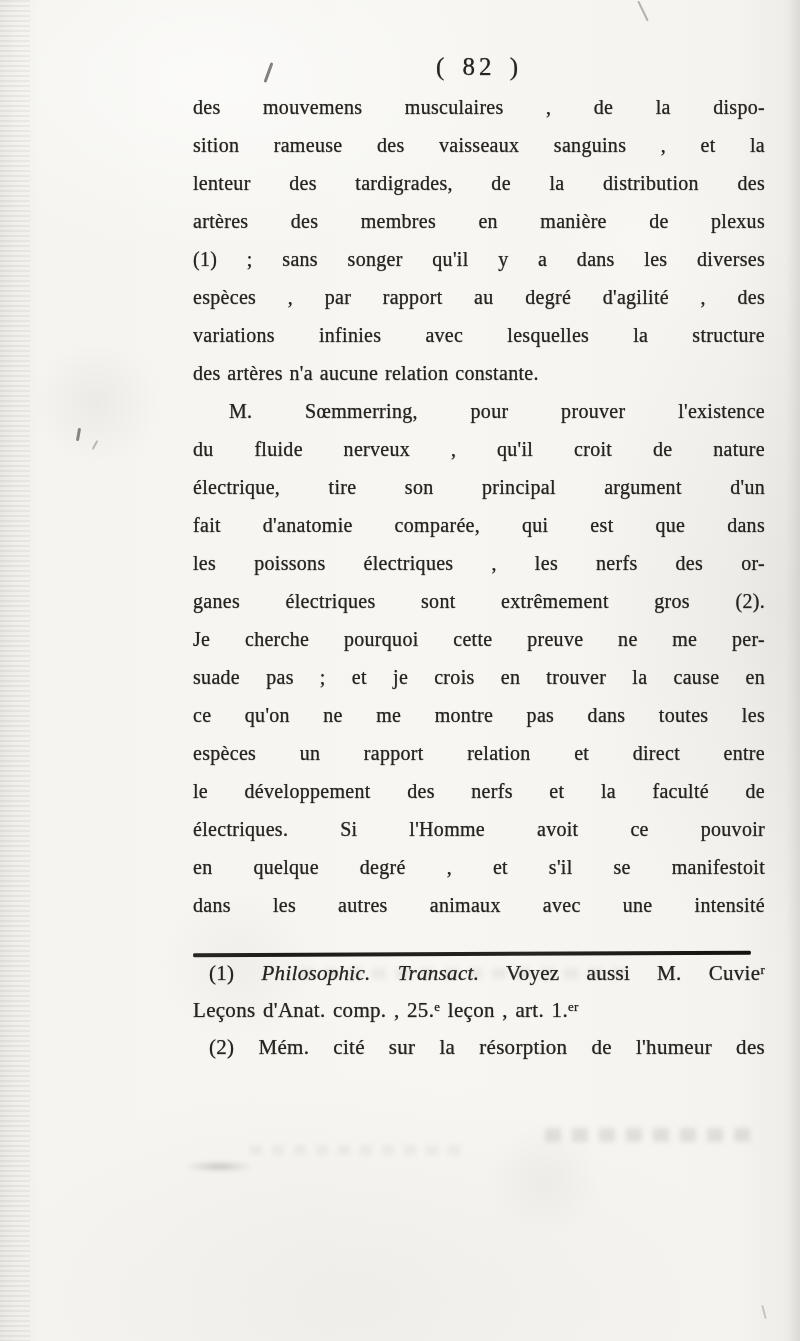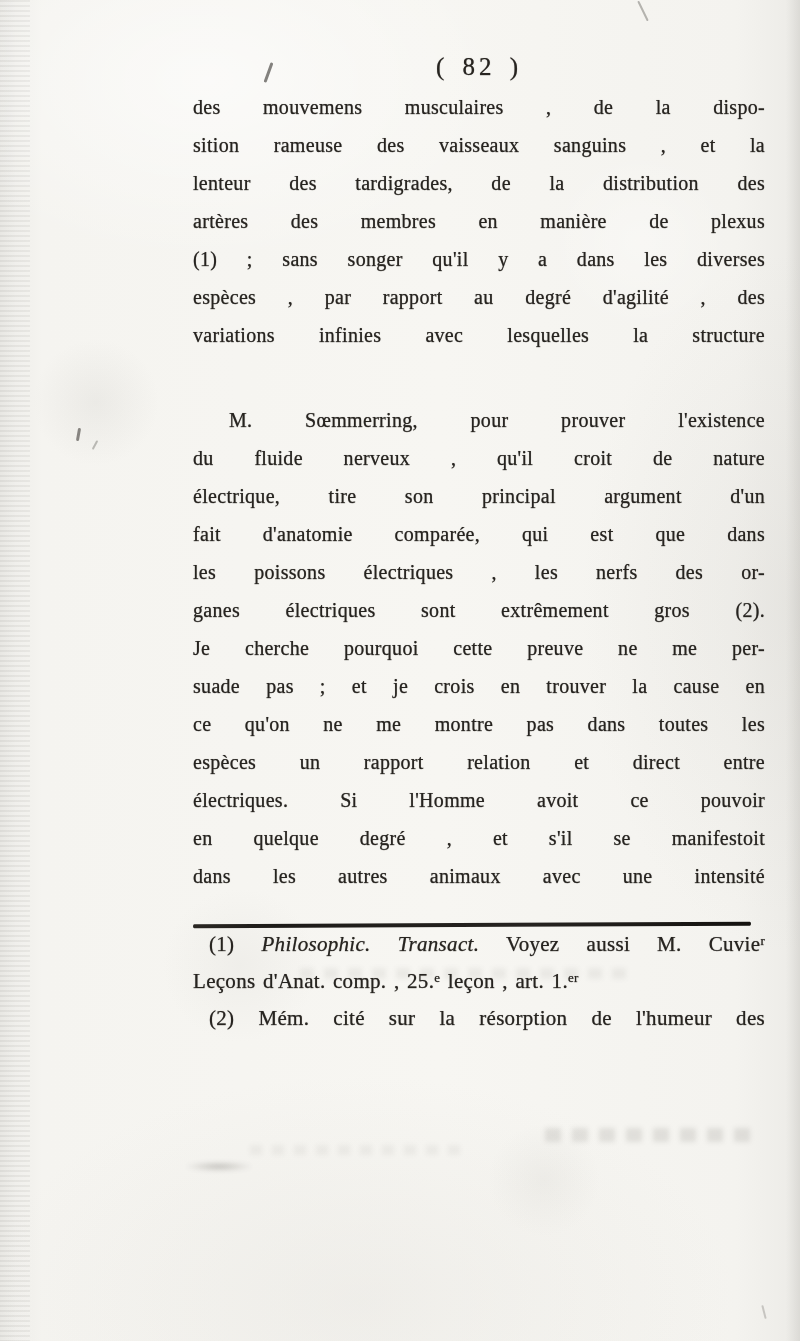--- a/index.html
+++ b/index.html
@@ -83,21 +83,21 @@
     margin-bottom: 4px;
     word-spacing: 4px;
   }
   .bline {
     font-size: 20px; line-height: 38px;
     letter-spacing: 0.3px; word-spacing: 1.5px;
     text-align: justify; text-align-last: justify;
     white-space: normal;
   }
   .bline.para-end { text-align-last: left; }
-  .bline.indent { text-indent: 36px; margin-top: 47px; }
+  .bline.indent { text-indent: 36px; }
 
   .separator {
     margin-top: 28px;
     width: 558px; height: 4px;
     background: linear-gradient(90deg, #2a2723 0%, #1d1b18 15%, #262320 60%, #14120f 100%);
     border-radius: 2px / 3px;
     transform: rotate(-0.25deg);
   }
 
   .footnotes { }
@@ -136,31 +136,33 @@
 
   <div class="page-number">( 82 )</div>
 
   <div class="bline">des mouvemens musculaires , de la dispo-</div>
   <div class="bline">sition rameuse des vaisseaux sanguins , et la</div>
   <div class="bline">lenteur des tardigrades, de la distribution des</div>
   <div class="bline">artères des membres en manière de plexus</div>
   <div class="bline">(1) ; sans songer qu'il y a dans les diverses</div>
   <div class="bline">espèces , par rapport au degré d'agilité , des</div>
   <div class="bline">variations infinies avec lesquelles la structure</div>
+  <div class="bline para-end">des artères n'a aucune relation constante.</div>
 
   <div class="bline indent">M. Sœmmerring, pour prouver l'existence</div>
   <div class="bline">du fluide nerveux , qu'il croit de nature</div>
   <div class="bline">électrique, tire son principal argument d'un</div>
   <div class="bline">fait d'anatomie comparée, qui est que dans</div>
   <div class="bline">les poissons électriques , les nerfs des or-</div>
   <div class="bline">ganes électriques sont extrêmement gros (2).</div>
   <div class="bline">Je cherche pourquoi cette preuve ne me per-</div>
   <div class="bline">suade pas ; et je crois en trouver la cause en</div>
   <div class="bline">ce qu'on ne me montre pas dans toutes les</div>
   <div class="bline">espèces un rapport relation et direct entre</div>
+  <div class="bline">le développement des nerfs et la faculté de</div>
   <div class="bline">électriques. Si l'Homme avoit ce pouvoir</div>
   <div class="bline">en quelque degré , et s'il se manifestoit</div>
   <div class="bline">dans les autres animaux avec une intensité</div>
 
   <div class="separator"></div>
 
   <div class="footnotes">
     <div class="fline fn-indent jl"><span>(1) </span><span class="it">Philosophic. Transact.</span><span> Voyez aussi M. Cuvie</span><sup>r</sup></div>
     <div class="fline"><span>Leçons d'Anat. comp. , 25.</span><sup>e</sup><span> leçon , art. 1.</span><sup>er</sup></div>
     <div class="fline fn-indent jl">(2) Mém. cité sur la résorption de l'humeur des</div>

